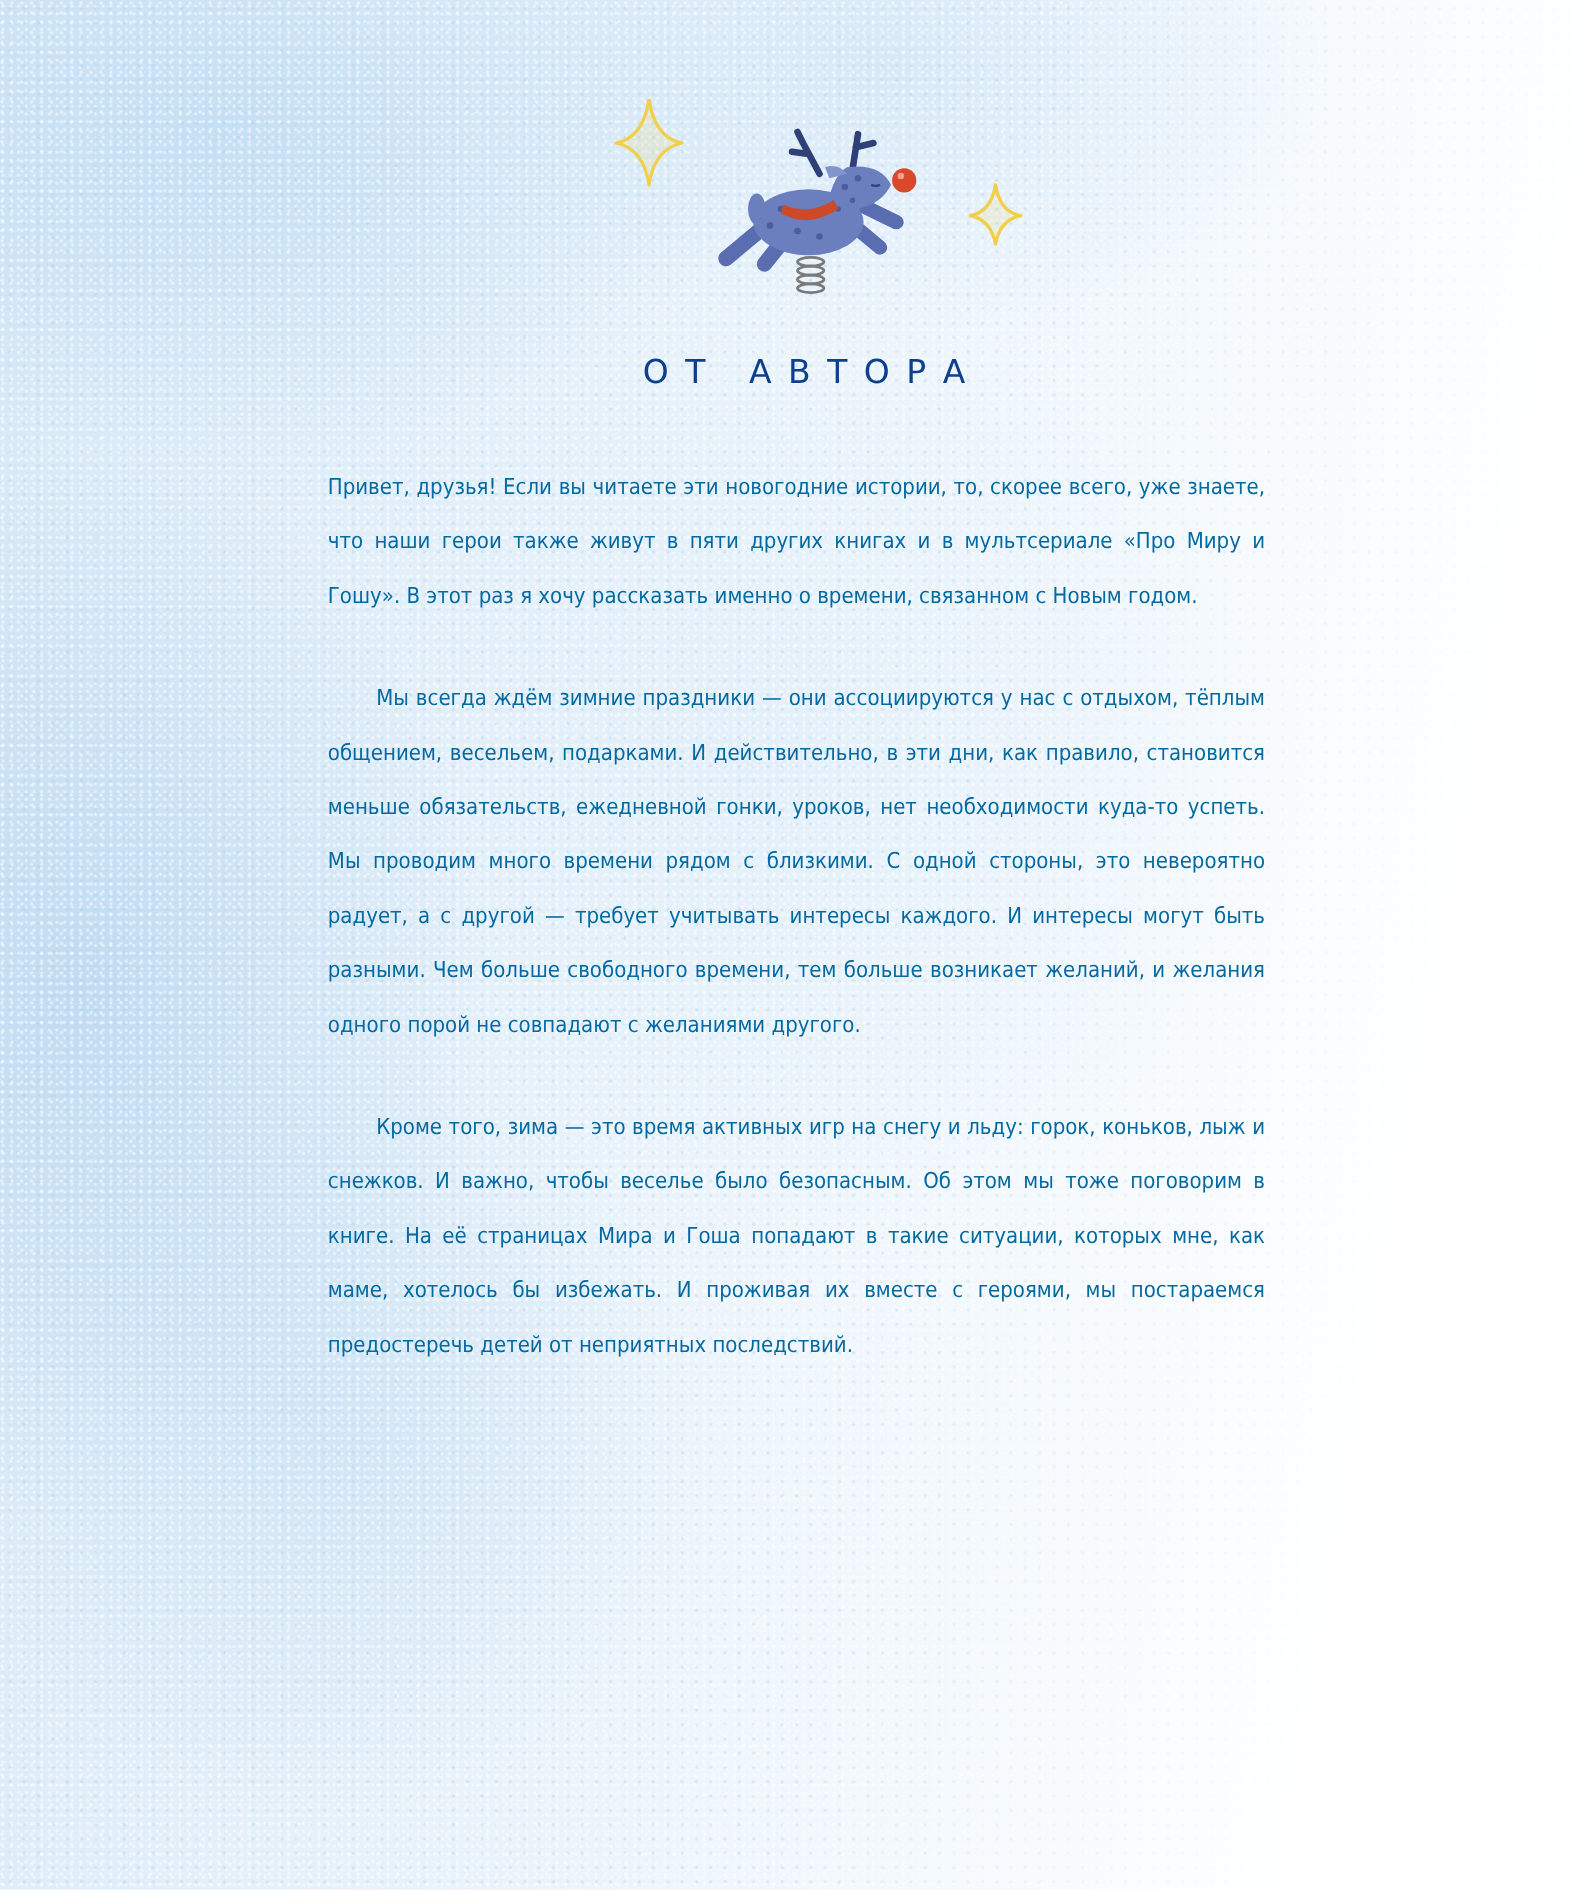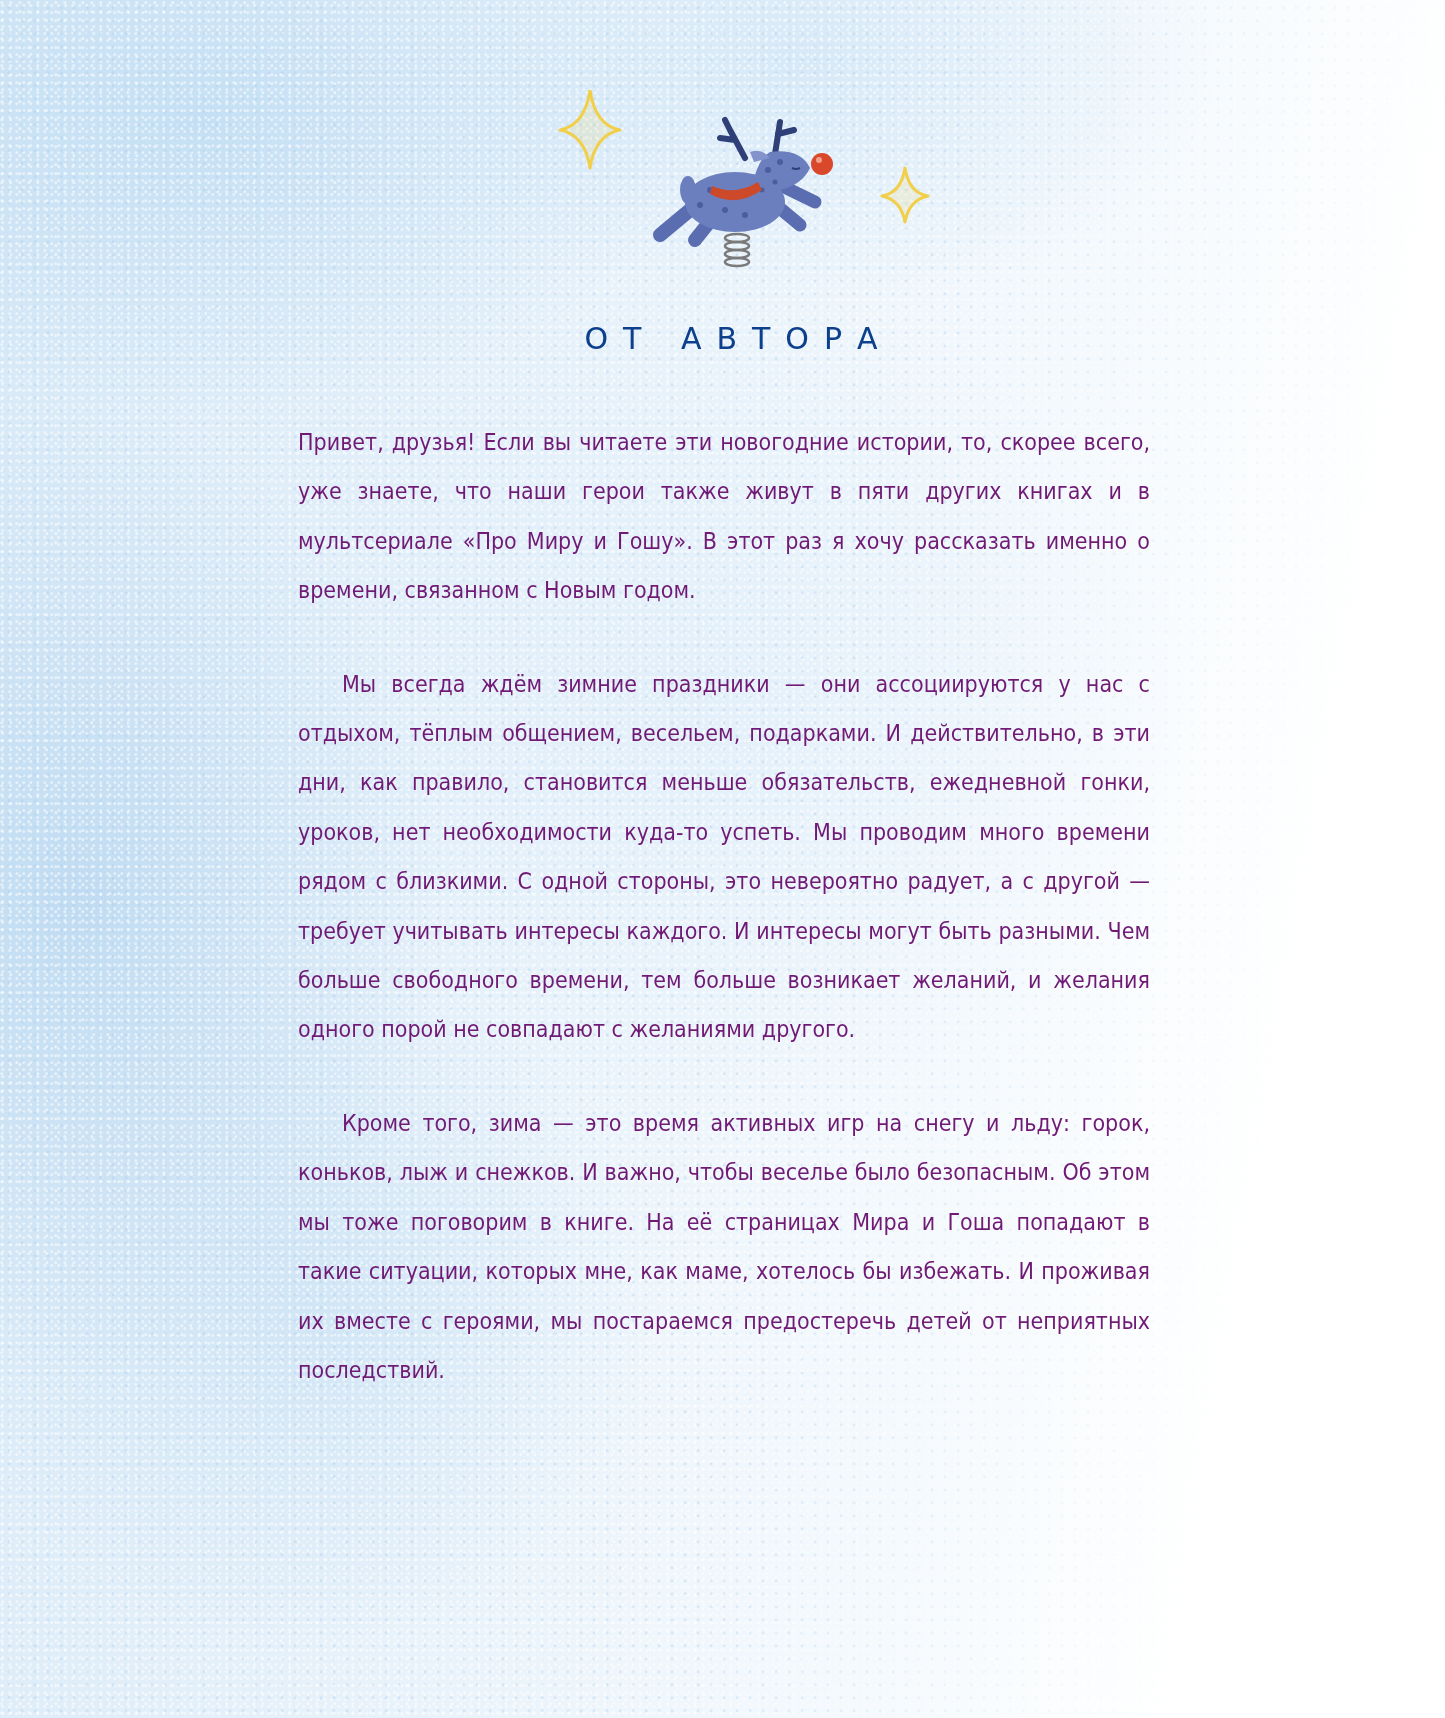--- a/index.html
+++ b/index.html
@@ -56,22 +56,22 @@
     letter-spacing: 15px;
     font-weight: normal;
     margin: 16px;
     box-sizing: border-box;
   }
   .body-text {
     position: absolute;
     left: 298px;
     top: 418px;
     width: 852px;
-    color: #701a75;
-    font-size: 23px;
+    color: #0369a1;
+    font-size: 20px;
     line-height: 49.4px;
     text-align: justify;
     font-stretch: condensed;
   }
   .body-text p {
     margin: 0;
   }
   .body-text p.indent {
     text-indent: 44px;
     margin-top: 44px;

